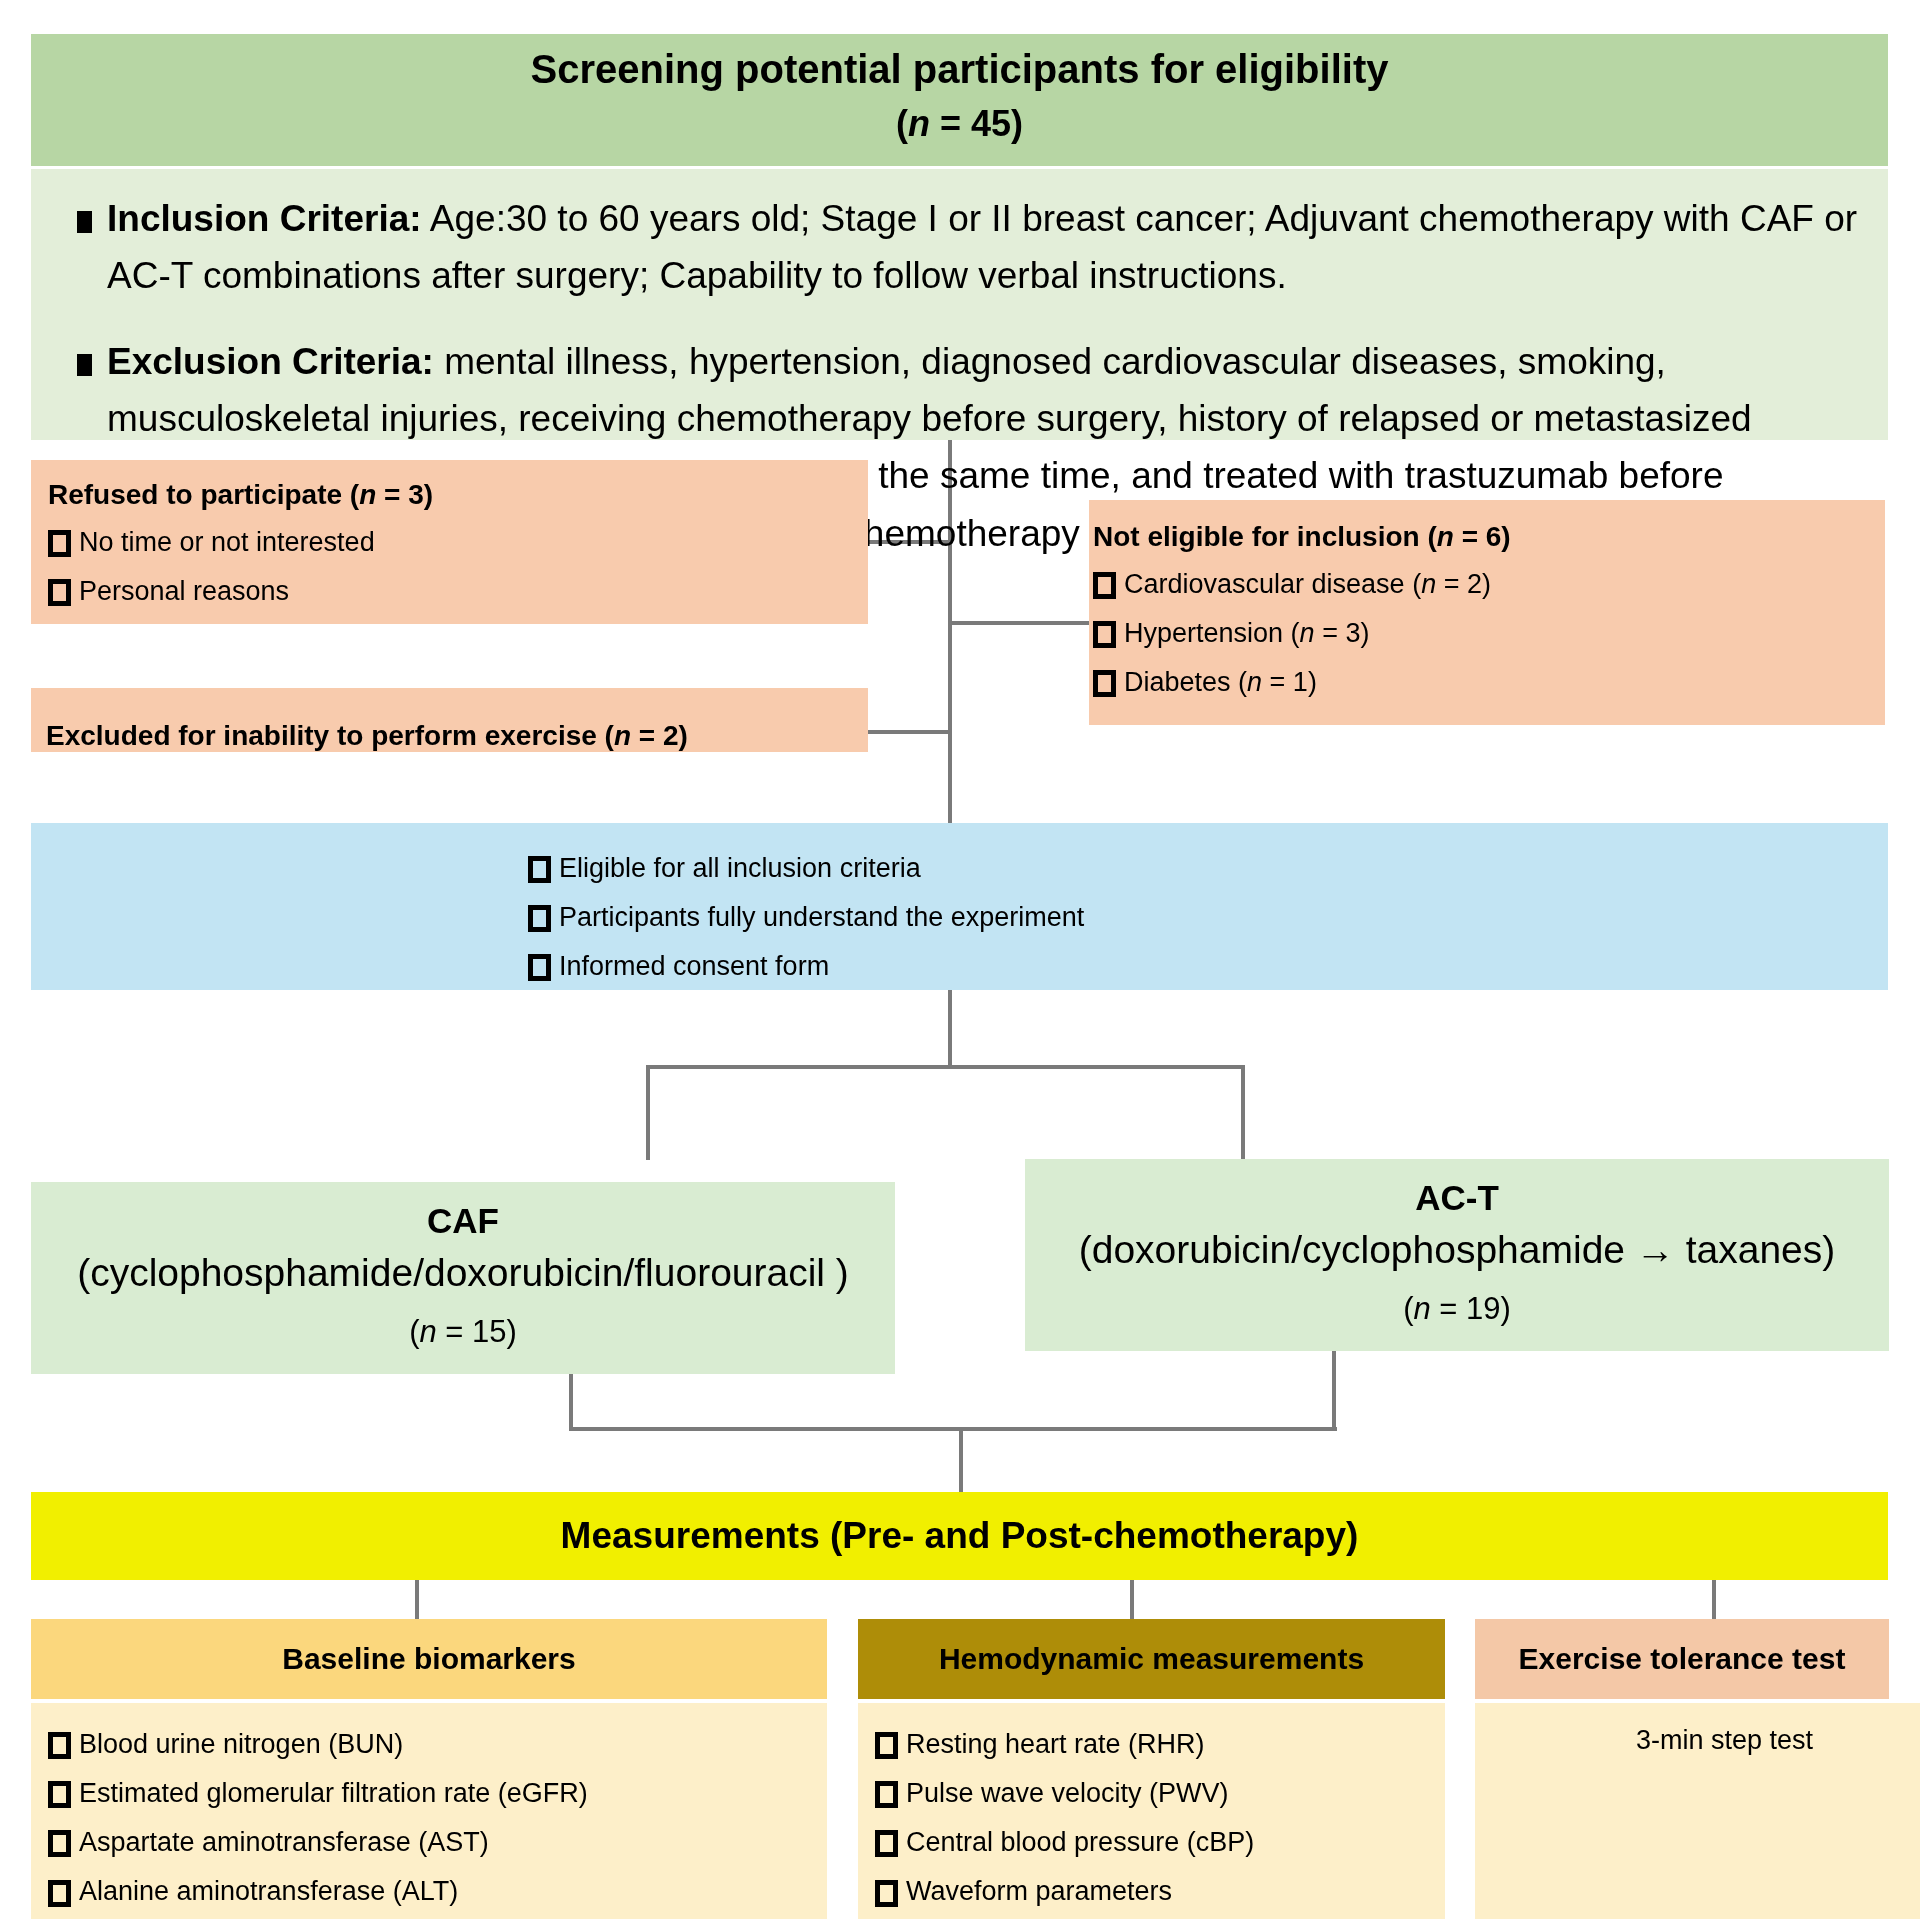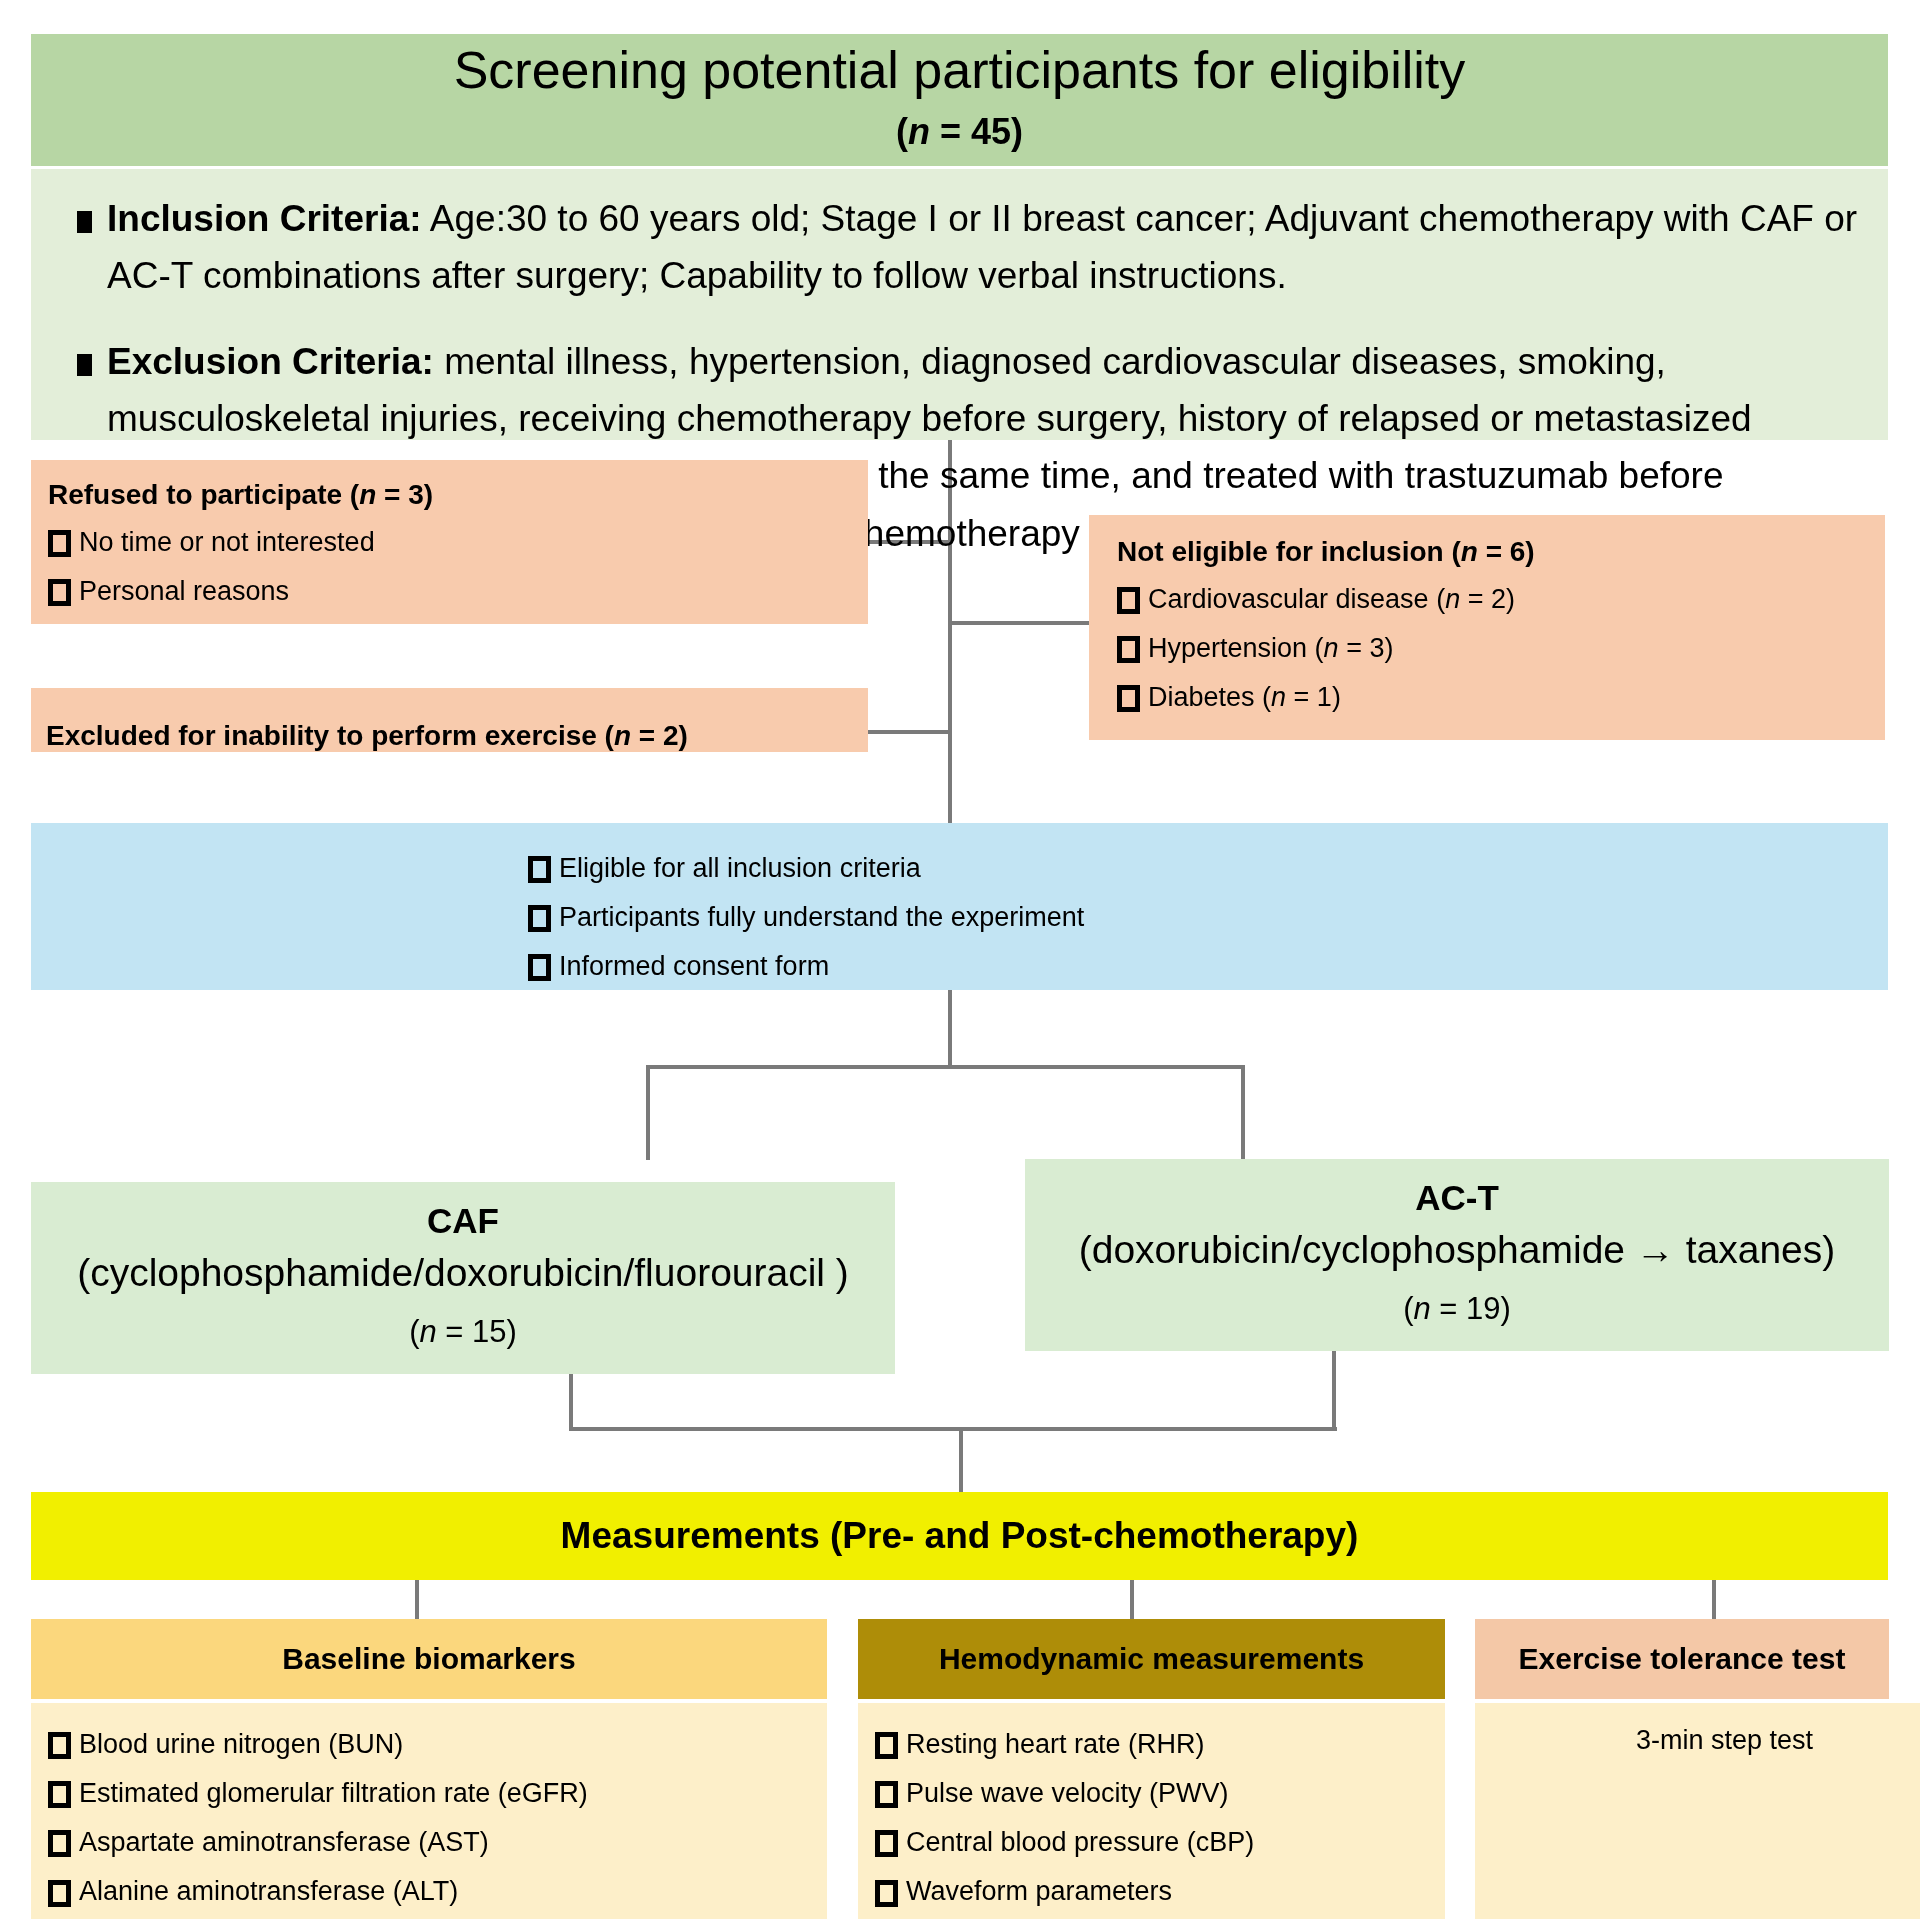--- a/index.html
+++ b/index.html
@@ -5,34 +5,34 @@
   html,body{margin:0;padding:0;background:#ffffff;}
   #canvas{
     position:relative;width:1920px;height:1926px;background:#ffffff;
     font-family:"Liberation Sans", sans-serif;color:#000;
   }
   .box{position:absolute;box-sizing:border-box;z-index:2;}
   .line{position:absolute;background:#7a7a7a;z-index:1;}
 
   
   #title-box{left:31px;top:34px;width:1857px;height:132px;background:#b7d6a4;text-align:center;}
-  #title-box .t1{font-weight:normal;font-size:52px;padding-top:6px;}
+  #title-box .t1{font-weight:bold;font-size:40px;padding-top:13px;}
   #title-box .t2{font-weight:bold;font-size:36px;margin-top:11px;}
 
   
   #criteria-box{left:31px;top:169px;width:1857px;height:271px;background:#e3eed9;
     font-size:37px;padding:21px 28px 0 46px;}
   .crit{margin:0 0 28px 0;line-height:1.55;padding-left:30px;text-indent:-30px;}
   .bullet-sq{display:inline-block;width:15px;height:22px;background:#000;margin-right:15px;vertical-align:-2px;}
   .crit b{font-weight:bold;}
 
   
   .peach{background:#f8cbad;}
   #refused-box{left:31px;top:460px;width:837px;height:164px;padding:13px 12px 0 17px;font-size:27px;}
-  #noteligible-box{left:1089px;top:515px;width:796px;height:225px;padding:15px 12px 0 28px;font-size:27px;}
+  #noteligible-box{left:1089px;top:500px;width:796px;height:225px;padding:15px 12px 0 4px;font-size:27px;}
   #excluded-box{left:31px;top:688px;width:837px;height:64px;display:flex;align-items:flex-end;
     padding-left:15px;font-size:28px;font-weight:bold;}
   .box-title{font-weight:bold;font-size:28px;line-height:1.6;}
 
   ul.ck{list-style:none;margin:0;padding:0;}
   ul.ck li{position:relative;padding-left:31px;line-height:1.82;}
   .cbx{position:absolute;left:0;top:0.45em;width:13px;height:17px;border:5px solid #000;background:transparent;}
 
   
   #eligible-box{left:31px;top:823px;width:1857px;height:167px;background:#c2e4f3;

